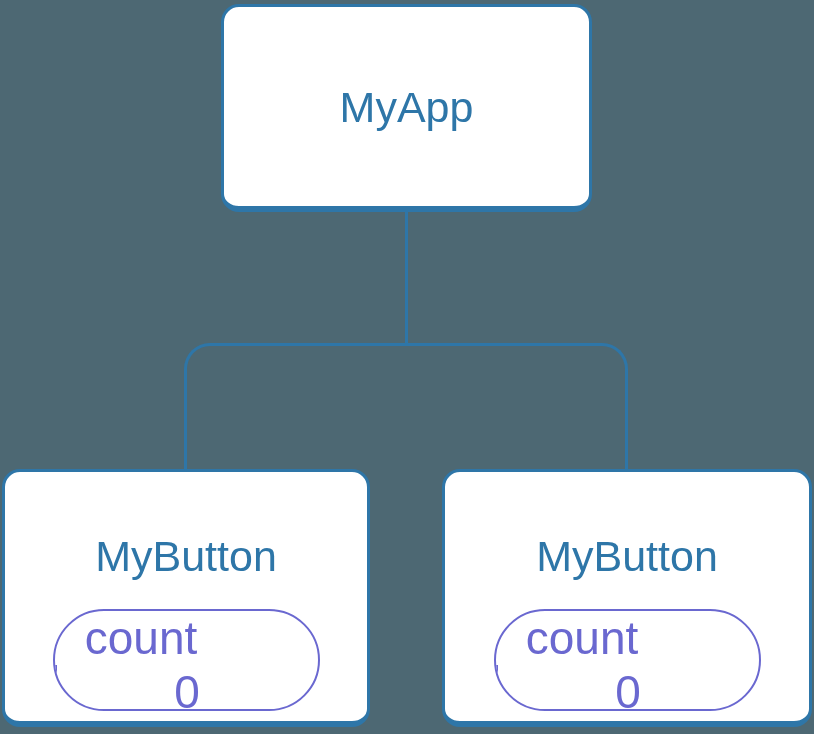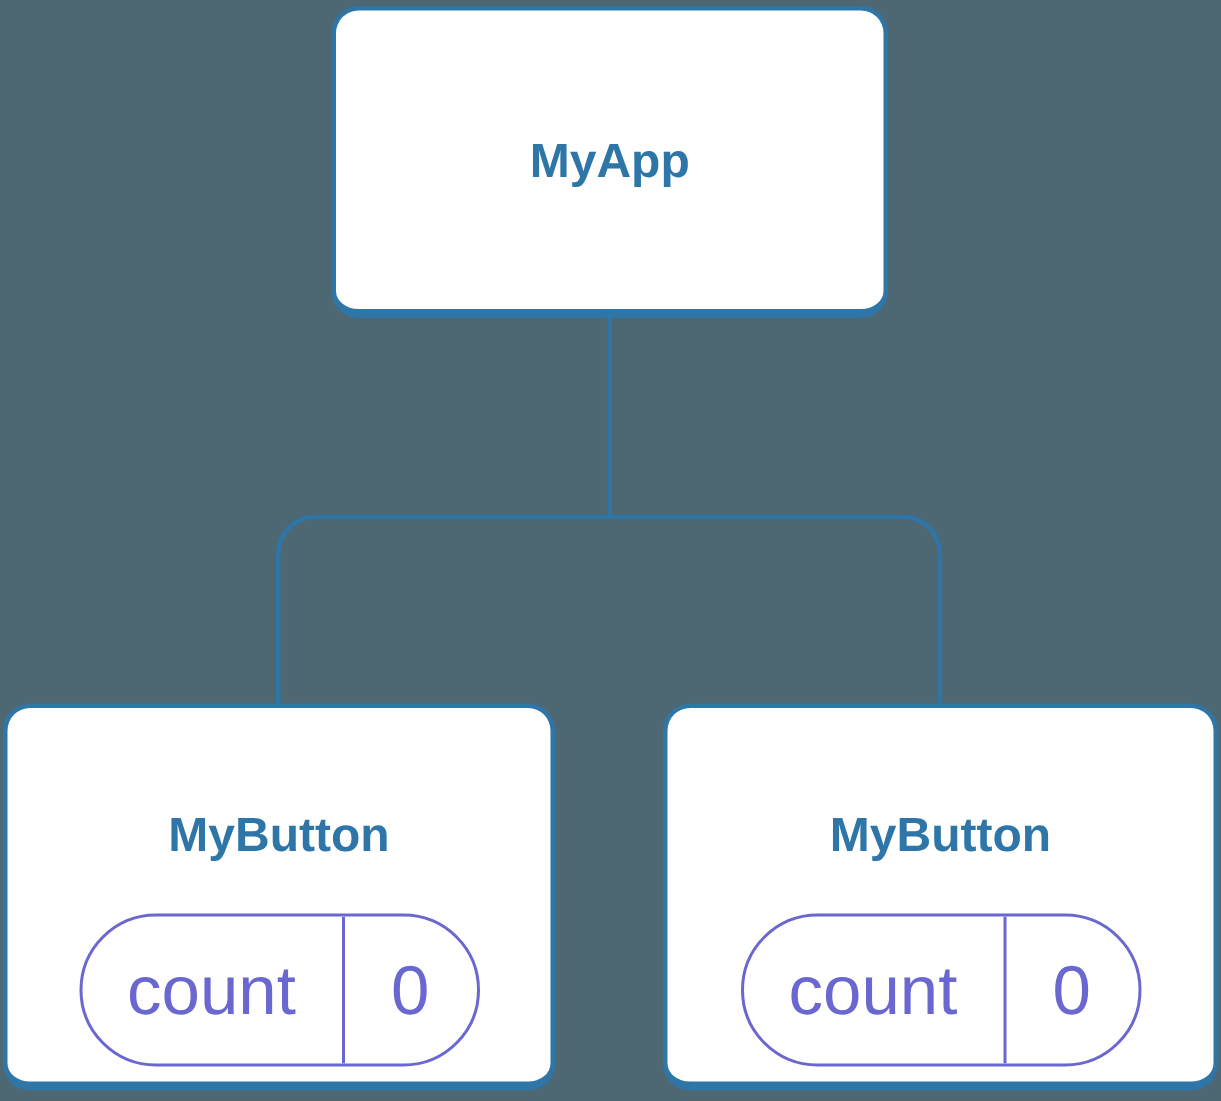--- a/index.html
+++ b/index.html
@@ -37,22 +37,22 @@
   .child-card {
     top: 469px;
     width: 368px;
     height: 258px;
     padding-top: 56px;
   }
   .child-card.left  { left: 2px; }
   .child-card.right { left: 442px; width: 370px; }
   .card-title {
     color: #2E76A8;
-    font-size: 32px;
-    font-weight: 700;
+    font-size: 43px;
+    font-weight: 400;
     line-height: 56px;
     white-space: nowrap;
   }
   .stem {
     position: absolute;
     left: 405px;
     top: 211px;
     width: 3px;
     height: 133px;
     background: #2E76A8;
@@ -74,20 +74,21 @@
     width: 267px;
     height: 102px;
     border: 2px solid #6A68D0;
     border-radius: 51px;
     display: flex;
     align-items: stretch;
     overflow: hidden;
     color: #6A68D0;
     font-size: 46px;
     background: #FFFFFF;
+    flex-direction: column;
   }
   .pill-key {
     width: 173px;
     display: flex;
     align-items: center;
     justify-content: center;
   }
   .pill-value {
     flex: 1;
     border-left: 2px solid #6A68D0;

